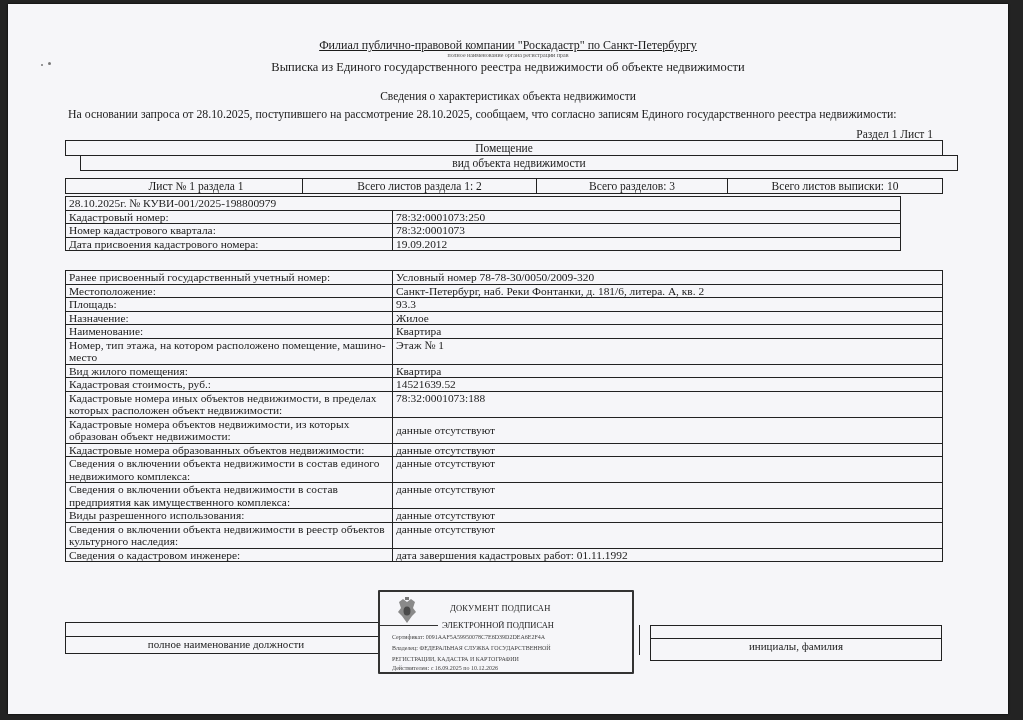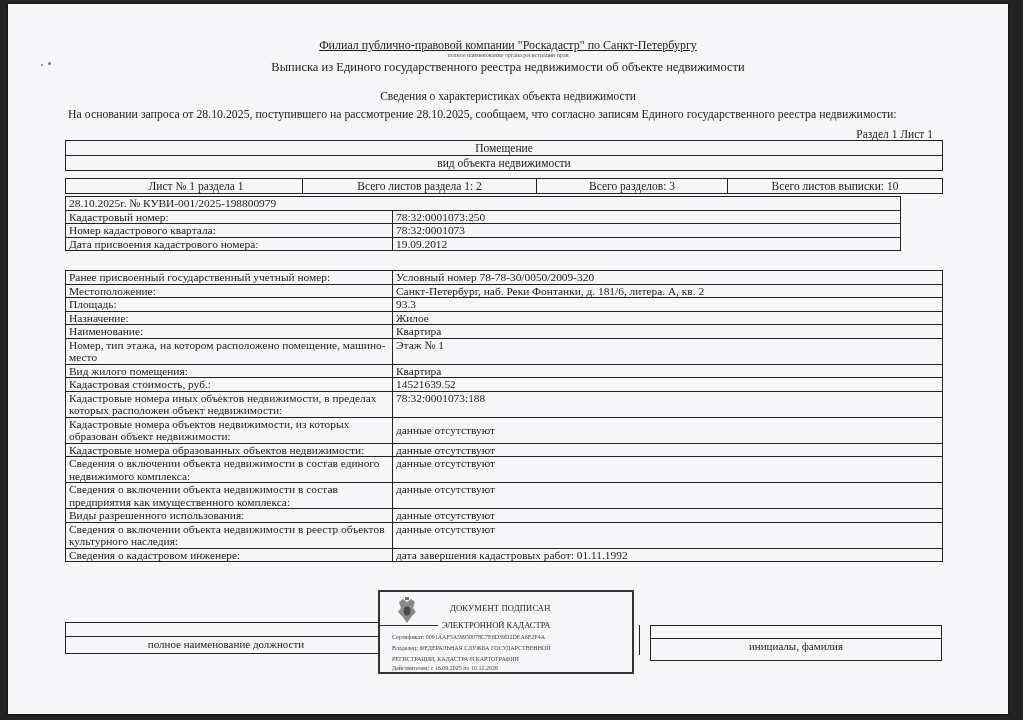--- a/index.html
+++ b/index.html
@@ -54,21 +54,21 @@
   <div class="speck" style="left:33px;top:60px;width:2px;height:2px;"></div>
 
   <div class="hdr1">Филиал публично-правовой компании "Роскадастр" по Санкт-Петербургу</div>
   <div class="hdr1sub">полное наименование органа регистрации прав</div>
   <div class="hdr2">Выписка из Единого государственного реестра недвижимости об объекте недвижимости</div>
   <div class="hdr3">Сведения о характеристиках объекта недвижимости</div>
   <div class="req">На  основании запроса от 28.10.2025, поступившего на рассмотрение 28.10.2025, сообщаем, что согласно записям Единого государственного реестра недвижимости:</div>
   <div class="sect">Раздел 1 Лист 1</div>
 
   <div class="bx cellc" style="left:57px;top:136px;width:878px;height:16px;border-width:1.5px;">Помещение</div>
-  <div class="bx cellc" style="left:57px;top:151px;width:878px;height:16px;">вид объекта недвижимости</div>
+  <div class="bx cellc" style="left:72px;top:151px;width:878px;height:16px;">вид объекта недвижимости</div>
 
   <div class="row4">
     <div style="width:212px;">Лист № 1 раздела 1</div>
     <div style="width:233px;">Всего листов раздела 1: 2</div>
     <div style="width:190px;">Всего разделов: 3</div>
     <div style="flex:1;">Всего листов выписки: 10</div>
   </div>
 
   <table class="grid" style="left:57px;top:192px;width:836px;">
     <tbody>
@@ -170,19 +170,19 @@
   </div>
 
   <div class="stamp">
     <svg class="emblem" viewBox="0 0 26 30">
       <path d="M5 6 L9 3 L13 6 L17 3 L21 6 L19 12 L22 16 L18 20 L13 27 L8 20 L4 16 L7 12 Z" fill="#8a8a8a"></path>
       <ellipse cx="13" cy="15" rx="3.5" ry="4.5" fill="#4a4a4a"></ellipse>
       <rect x="11" y="1" width="4" height="3" fill="#777"></rect>
     </svg>
     <div class="t1">ДОКУМЕНТ ПОДПИСАН</div>
     <div class="ln" style="left:-2px;width:60px;top:33px;"></div>
-    <div class="t2">ЭЛЕКТРОННОЙ КАДАСТРА</div>
+    <div class="t2">ЭЛЕКТРОННОЙ ПОДПИСАН</div>
     <div class="small" style="top:42px;">Сертификат: 0091AAF5A59950078C7E6D39D2DEA6E2F4A</div>
     <div class="small" style="top:53px;">Владелец: ФЕДЕРАЛЬНАЯ СЛУЖБА ГОСУДАРСТВЕННОЙ</div>
     <div class="small" style="top:64px;">РЕГИСТРАЦИИ, КАДАСТРА И КАРТОГРАФИИ</div>
     <div class="small" style="top:73px;">Действителен: с 16.09.2025 по 10.12.2026</div>
   </div>
 </div>
 
 </body></html>

